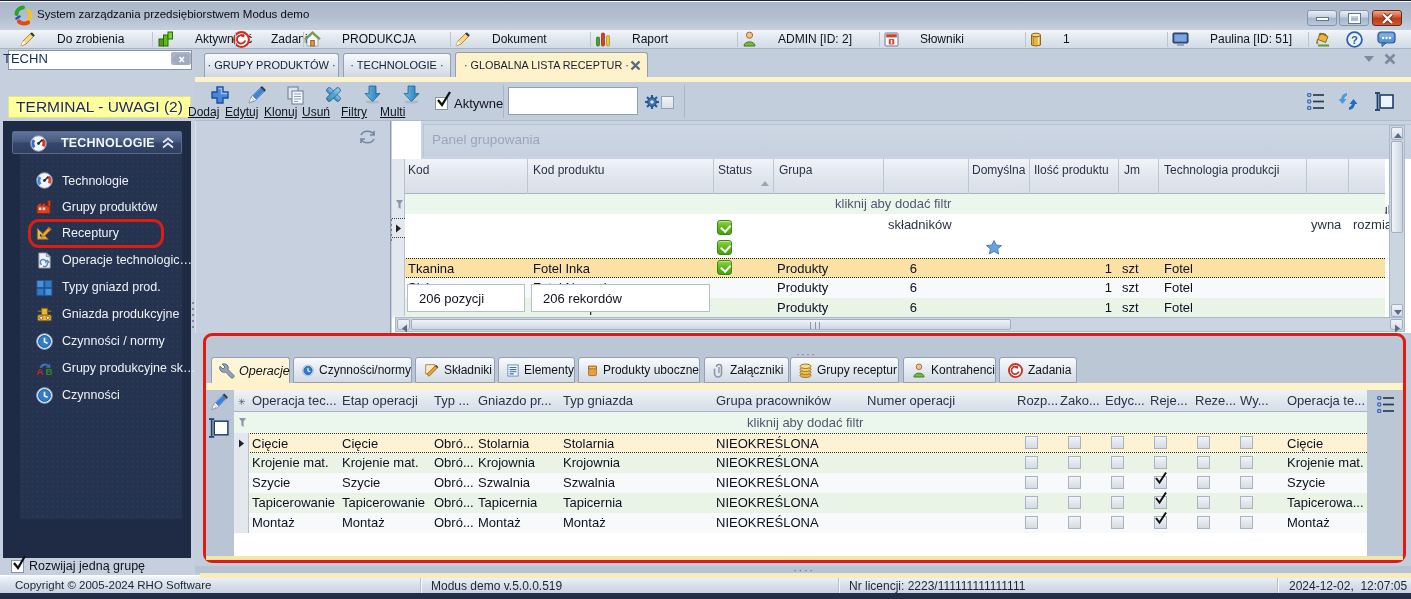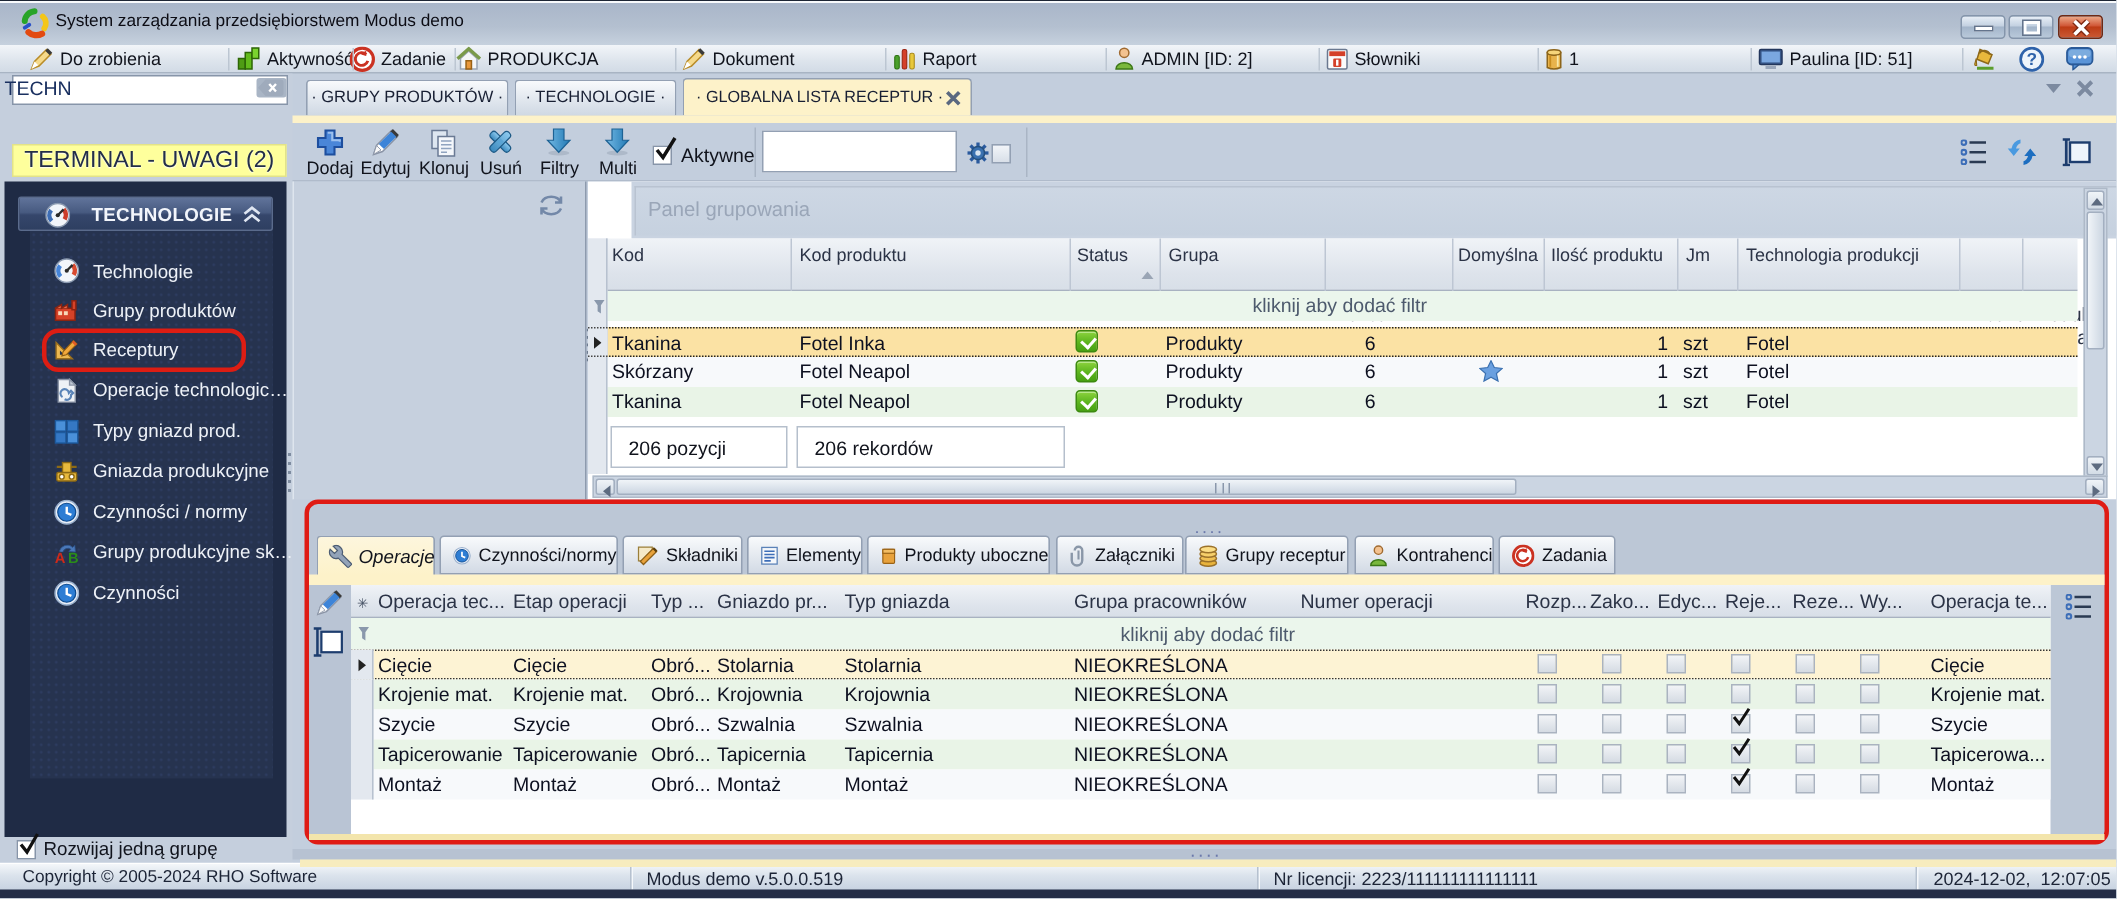--- a/index.html
+++ b/index.html
@@ -8,21 +8,21 @@
 
 #titlebar { position:absolute; left:0; top:0; width:1411px; height:30px;
   background:linear-gradient(180deg,#1c2533 0,#1c2533 1px,#f8fafc 1px,#f8fafc 2px,#a9b6c9 2px,#b4c0d0 60%,#c6d1de 100%); }
 #title-text { position:absolute; left:37px; top:8px; font-size:11.5px; color:#0c0c14; }
 .winbtn { position:absolute; top:10px; width:30px; height:16px; border-radius:3px; }
 .winbtn.b1 { background:linear-gradient(#e8eff7,#c3d1e1 45%,#a3b5ca 50%,#b9c9da); border:1px solid #8495ab; }
 .winbtn.b3 { background:linear-gradient(#edaa8a,#d05636 45%,#bd3b15 50%,#ca5934); border:1px solid #6d2a16; }
 
 #menubar { position:absolute; left:0; top:30px; width:1411px; height:19px;
   background:linear-gradient(#f2f5f9,#dde4ec 60%,#d2dbe6); border-bottom:1px solid #a8b4c3; }
-.mitem { position:absolute; top:0px; height:18px; font-size:12px; color:#10131c; display:flex; align-items:center; gap:4px; }
+.mitem { position:absolute; top:0px; height:18px; font-size:12px; color:#10131c; display:flex; align-items:center; gap:21px; }
 .msep { position:absolute; top:2px; height:15px; width:1px; background:#bcc6d2; }
 
 #statusbar { position:absolute; left:0; top:575px; width:1411px; height:18px;
   background:linear-gradient(#f4f7fa,#dbe3ec 45%,#c8d3e1); border-top:1px solid #ffffff; }
 .stext { position:absolute; top:3px; font-size:12px; color:#1c2436; }
 .ssep { position:absolute; top:1px; height:16px; width:1px; background:#b6c1cf; box-shadow:1px 0 0 #f5f8fb; }
 #bottomstrip { position:absolute; left:0; top:593px; width:1411px; height:6px; background:#232d47; }
 
 #sidebar { position:absolute; left:0; top:49px; width:195px; height:526px; background:#c5cfdd; }
 #searchbox { position:absolute; left:8px; top:1px; width:184px; height:20px; background:#fff; border:1px solid #8795a9; }
@@ -41,35 +41,35 @@
 .navicon { position:absolute; left:33px; width:17px; height:17px; }
 #redbox1 { position:absolute; left:25px; top:98px; width:136px; height:29px; border:3px solid #dd1d13; border-radius:11px; }
 #rozwijaj-row { position:absolute; left:0; top:509px; width:195px; height:17px;text-align:right; }
 
 #main { position:absolute; left:195px; top:49px; width:1216px; height:526px; }
 #tabstrip { position:absolute; left:0; top:0; width:1216px; height:28px; }
 .tab-i { position:absolute; top:4px; white-space:nowrap; height:24px; background:linear-gradient(#f8fafc,#e7ecf2 40%,#cfd8e3); border:1px solid #93a0b3; border-bottom:none; border-radius:3px 3px 0 0; font-size:11px; color:#181f33; text-align:center; }
 #tab-a { position:absolute; top:3px; height:25px; background:#fdf2c9; border:1px solid #93a0b3; border-bottom:none; border-radius:3px 3px 0 0; font-size:10.8px; color:#181f33; }
 #yellowstrip { position:absolute; left:0; top:28px; width:1216px; height:5px; background:#fdf2c9; }
 #toolbar { position:absolute; left:0; top:33px; width:1216px; height:39px; background:#c3cedd; border-bottom:1px solid #b0bbcb; }
-.tblabel { position:absolute; top:23px; font-size:12px; color:#10131c; text-align:center; width:64px; }
+.tblabel { position:absolute; top:23px; font-size:12px; color:#10131c; text-align:left; width:64px;text-decoration:underline; }
 .tbicon { position:absolute; top:3px; }
 
 #grupy { position:absolute; left:0; top:72px; width:196px; height:212px; background:#c6d0de; border-right:1px solid #8d9aad; border-left:1px solid #dee5ee; }
 #grupy-item { position:absolute; left:2px; top:26px; width:190px; height:19px; background:linear-gradient(#ffffff,#eaeef4); font-size:13px; font-weight:bold; color:#10131c; line-height:19px; }
 
 #grid { position:absolute; left:197px; top:72px; width:1019px; height:212px; background:#ffffff; }
 #panelgroup { position:absolute; left:0; top:0; width:1019px; height:38px; background:#c9d3e1;margin-left:29px; }
 #pg-inner { position:absolute; left:2px; top:3px; width:990px; height:33px; background:linear-gradient(#cdd7e4,#c6d1df); border:1px solid #b9c3d1; border-bottom:none; }
 #gheader { position:absolute; left:0; top:38px; width:993px; height:35px; background:linear-gradient(#f0f3f7,#dde3eb 70%,#d8dfe8); border-bottom:1px solid #a8b2c1; }
 .hcell { position:absolute; top:4px; font-size:12px; color:#2b3346; }
 .hcell2 { position:absolute; top:4px; font-size:13px; color:#2b3346; line-height:15px;margin-top:39px; }
 .hsep { position:absolute; top:0; width:1px; height:35px; background:#bdc6d3; }
 #gfilter { position:absolute; left:0; top:73px; width:993px; height:20px; background:#ebf6ec; }
-.grow { position:absolute; left:0; width:993px; height:20px; }
+.grow { position:absolute; left:0; width:993px; height:20px;margin-top:40px; }
 .gcell { position:absolute; top:2px; font-size:13px; color:#0d1020; white-space:nowrap; }
 #rowind { position:absolute; left:0; top:38px; width:13px; height:157px; background:#e3e8ef; border-right:1px solid #b7c1cf; }
 
 #vscroll { position:absolute; left:1194px; top:76px; width:16px; height:193px; background:#cbd5e2; border:1px solid #aeb9c8; }
 #hscroll { position:absolute; left:200px; top:268px; width:1010px; height:15px; background:#cbd5e2; border:1px solid #aeb9c8; }
 .sbtn { position:absolute; background:linear-gradient(#f0f4f8,#d3dce6); border:1px solid #a3afc0; border-radius:2px; color:#5d6b80; }
 
 #detailzone { position:absolute; left:0; top:284px; width:1216px; height:242px; background:#c3cedd; }
 #redbox2 { position:absolute; left:8px; top:0px; width:1203px; height:230px; border:3px solid #df1b14; border-radius:9px; background:#bcc7d6; }
 #ukryj { position:absolute; left:0; top:4px; width:1197px; text-align:center; font-size:10.5px; letter-spacing:1.2px; color:#2b3850; }

